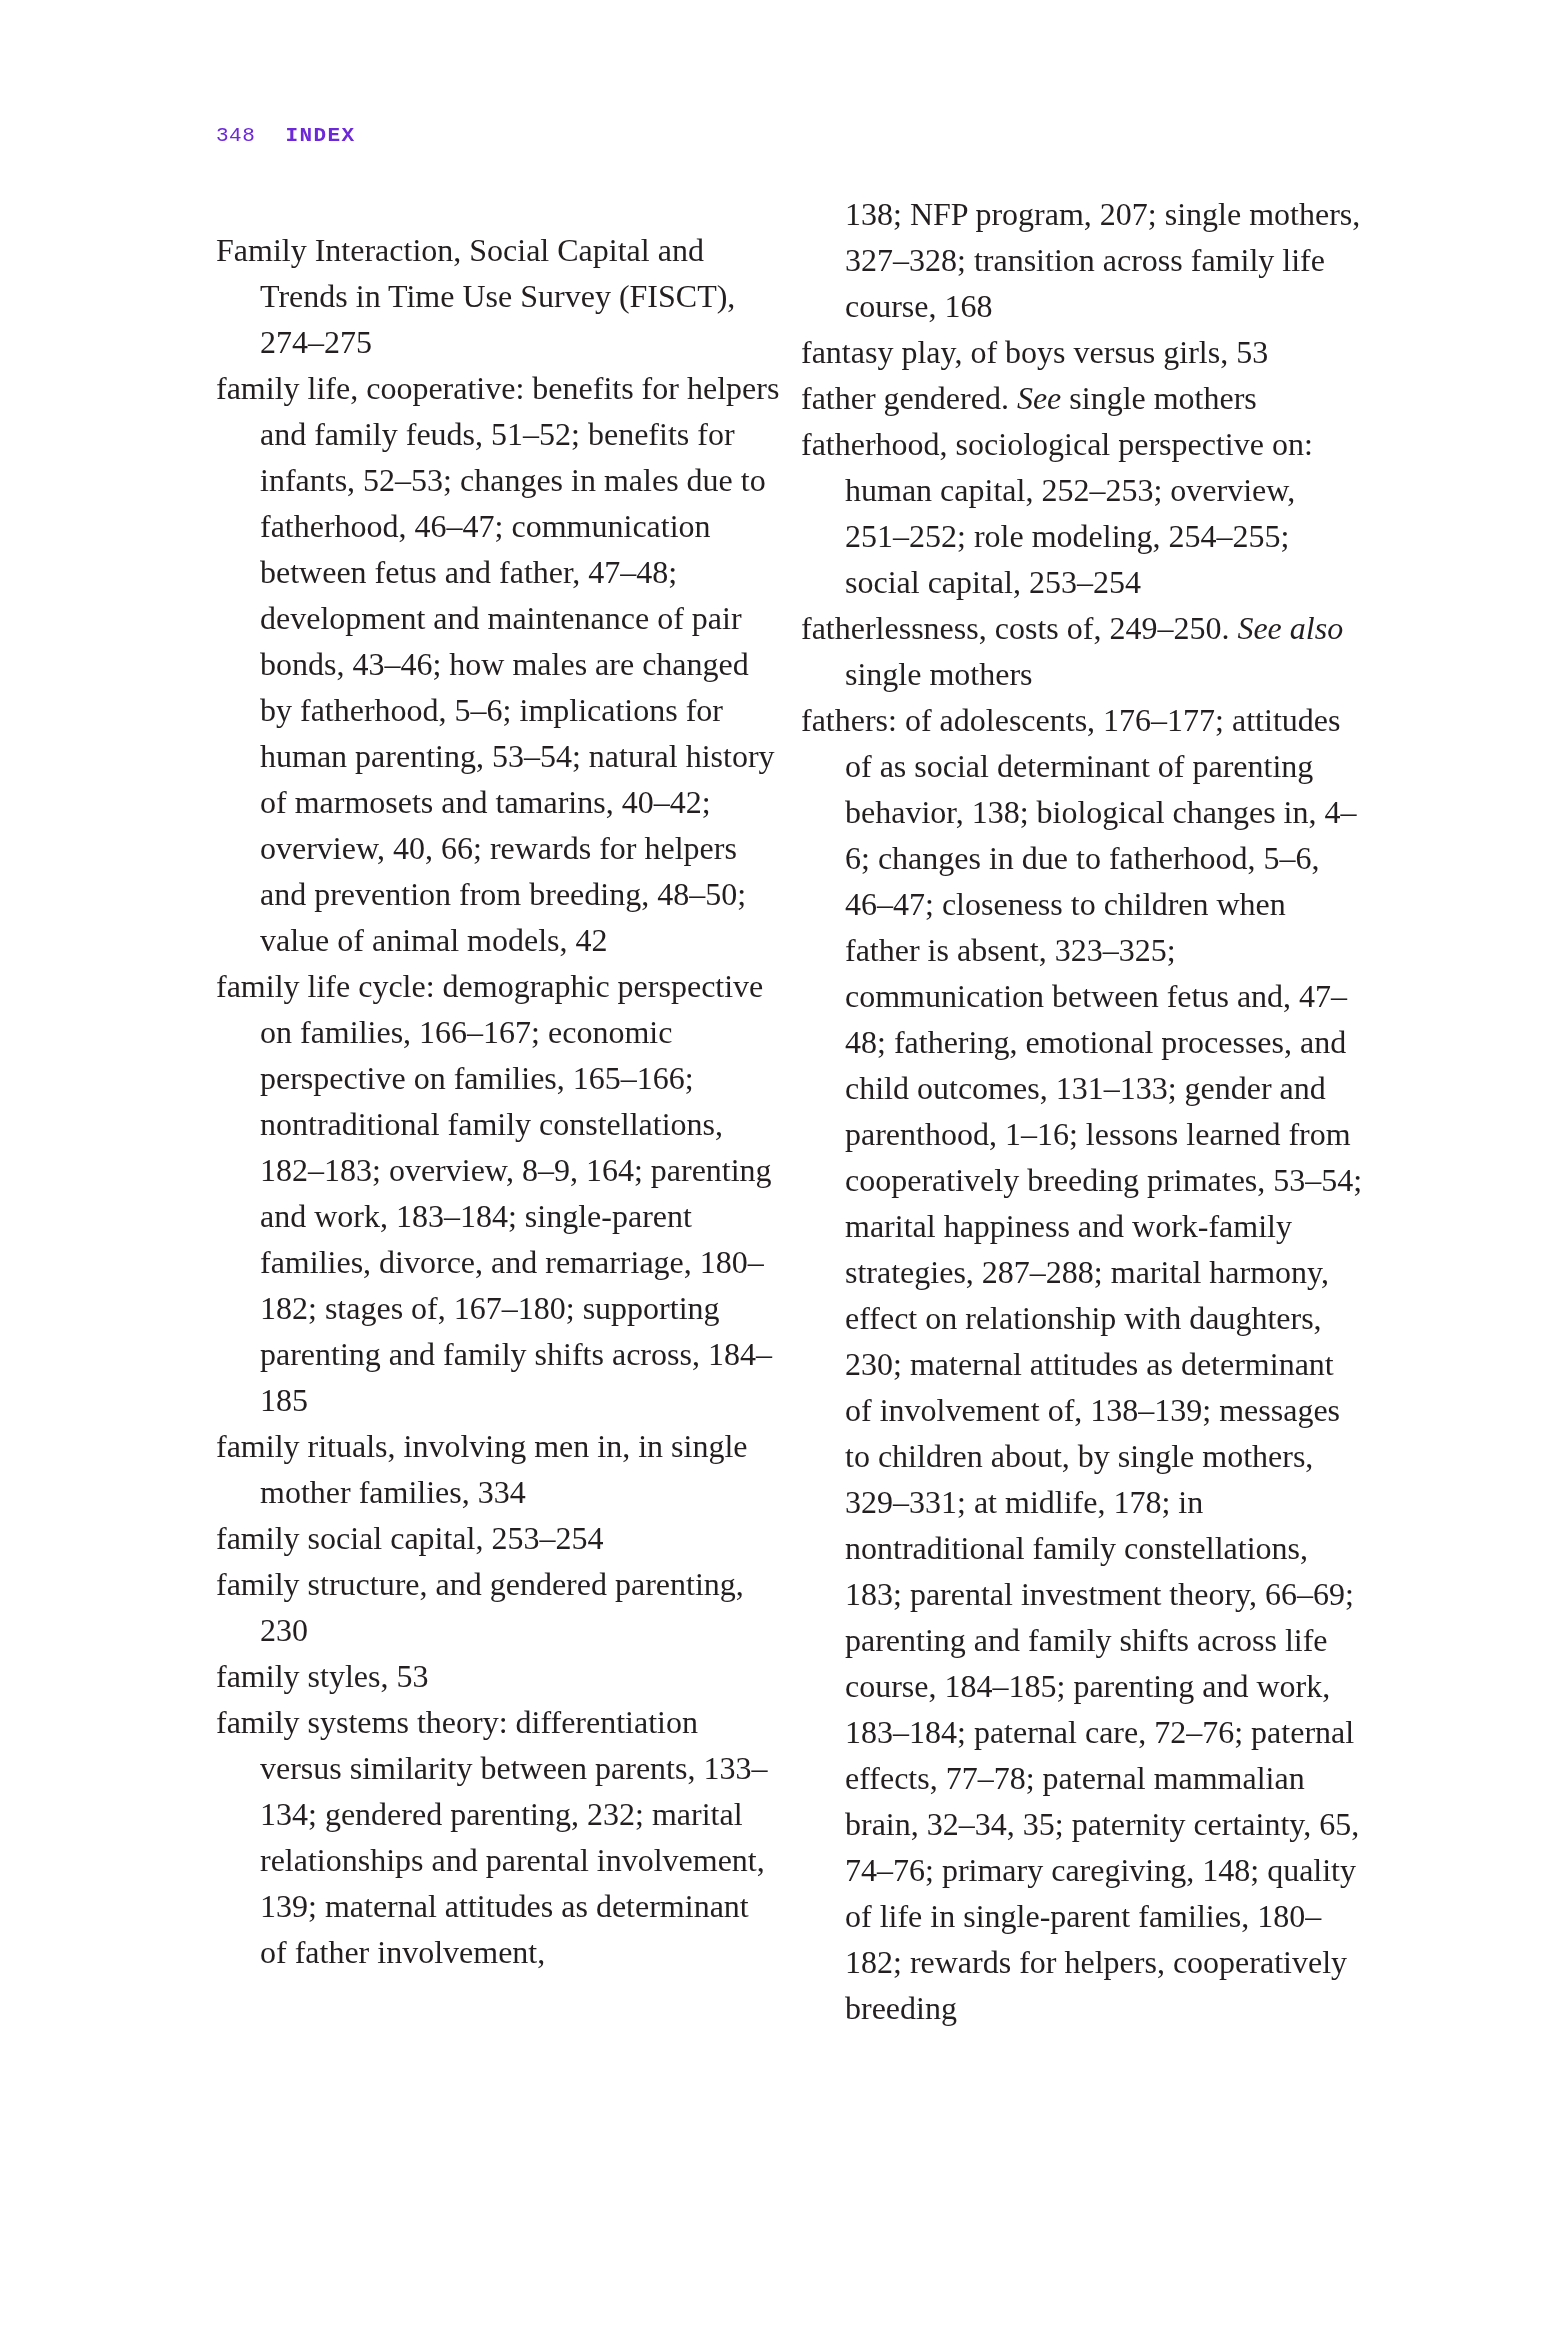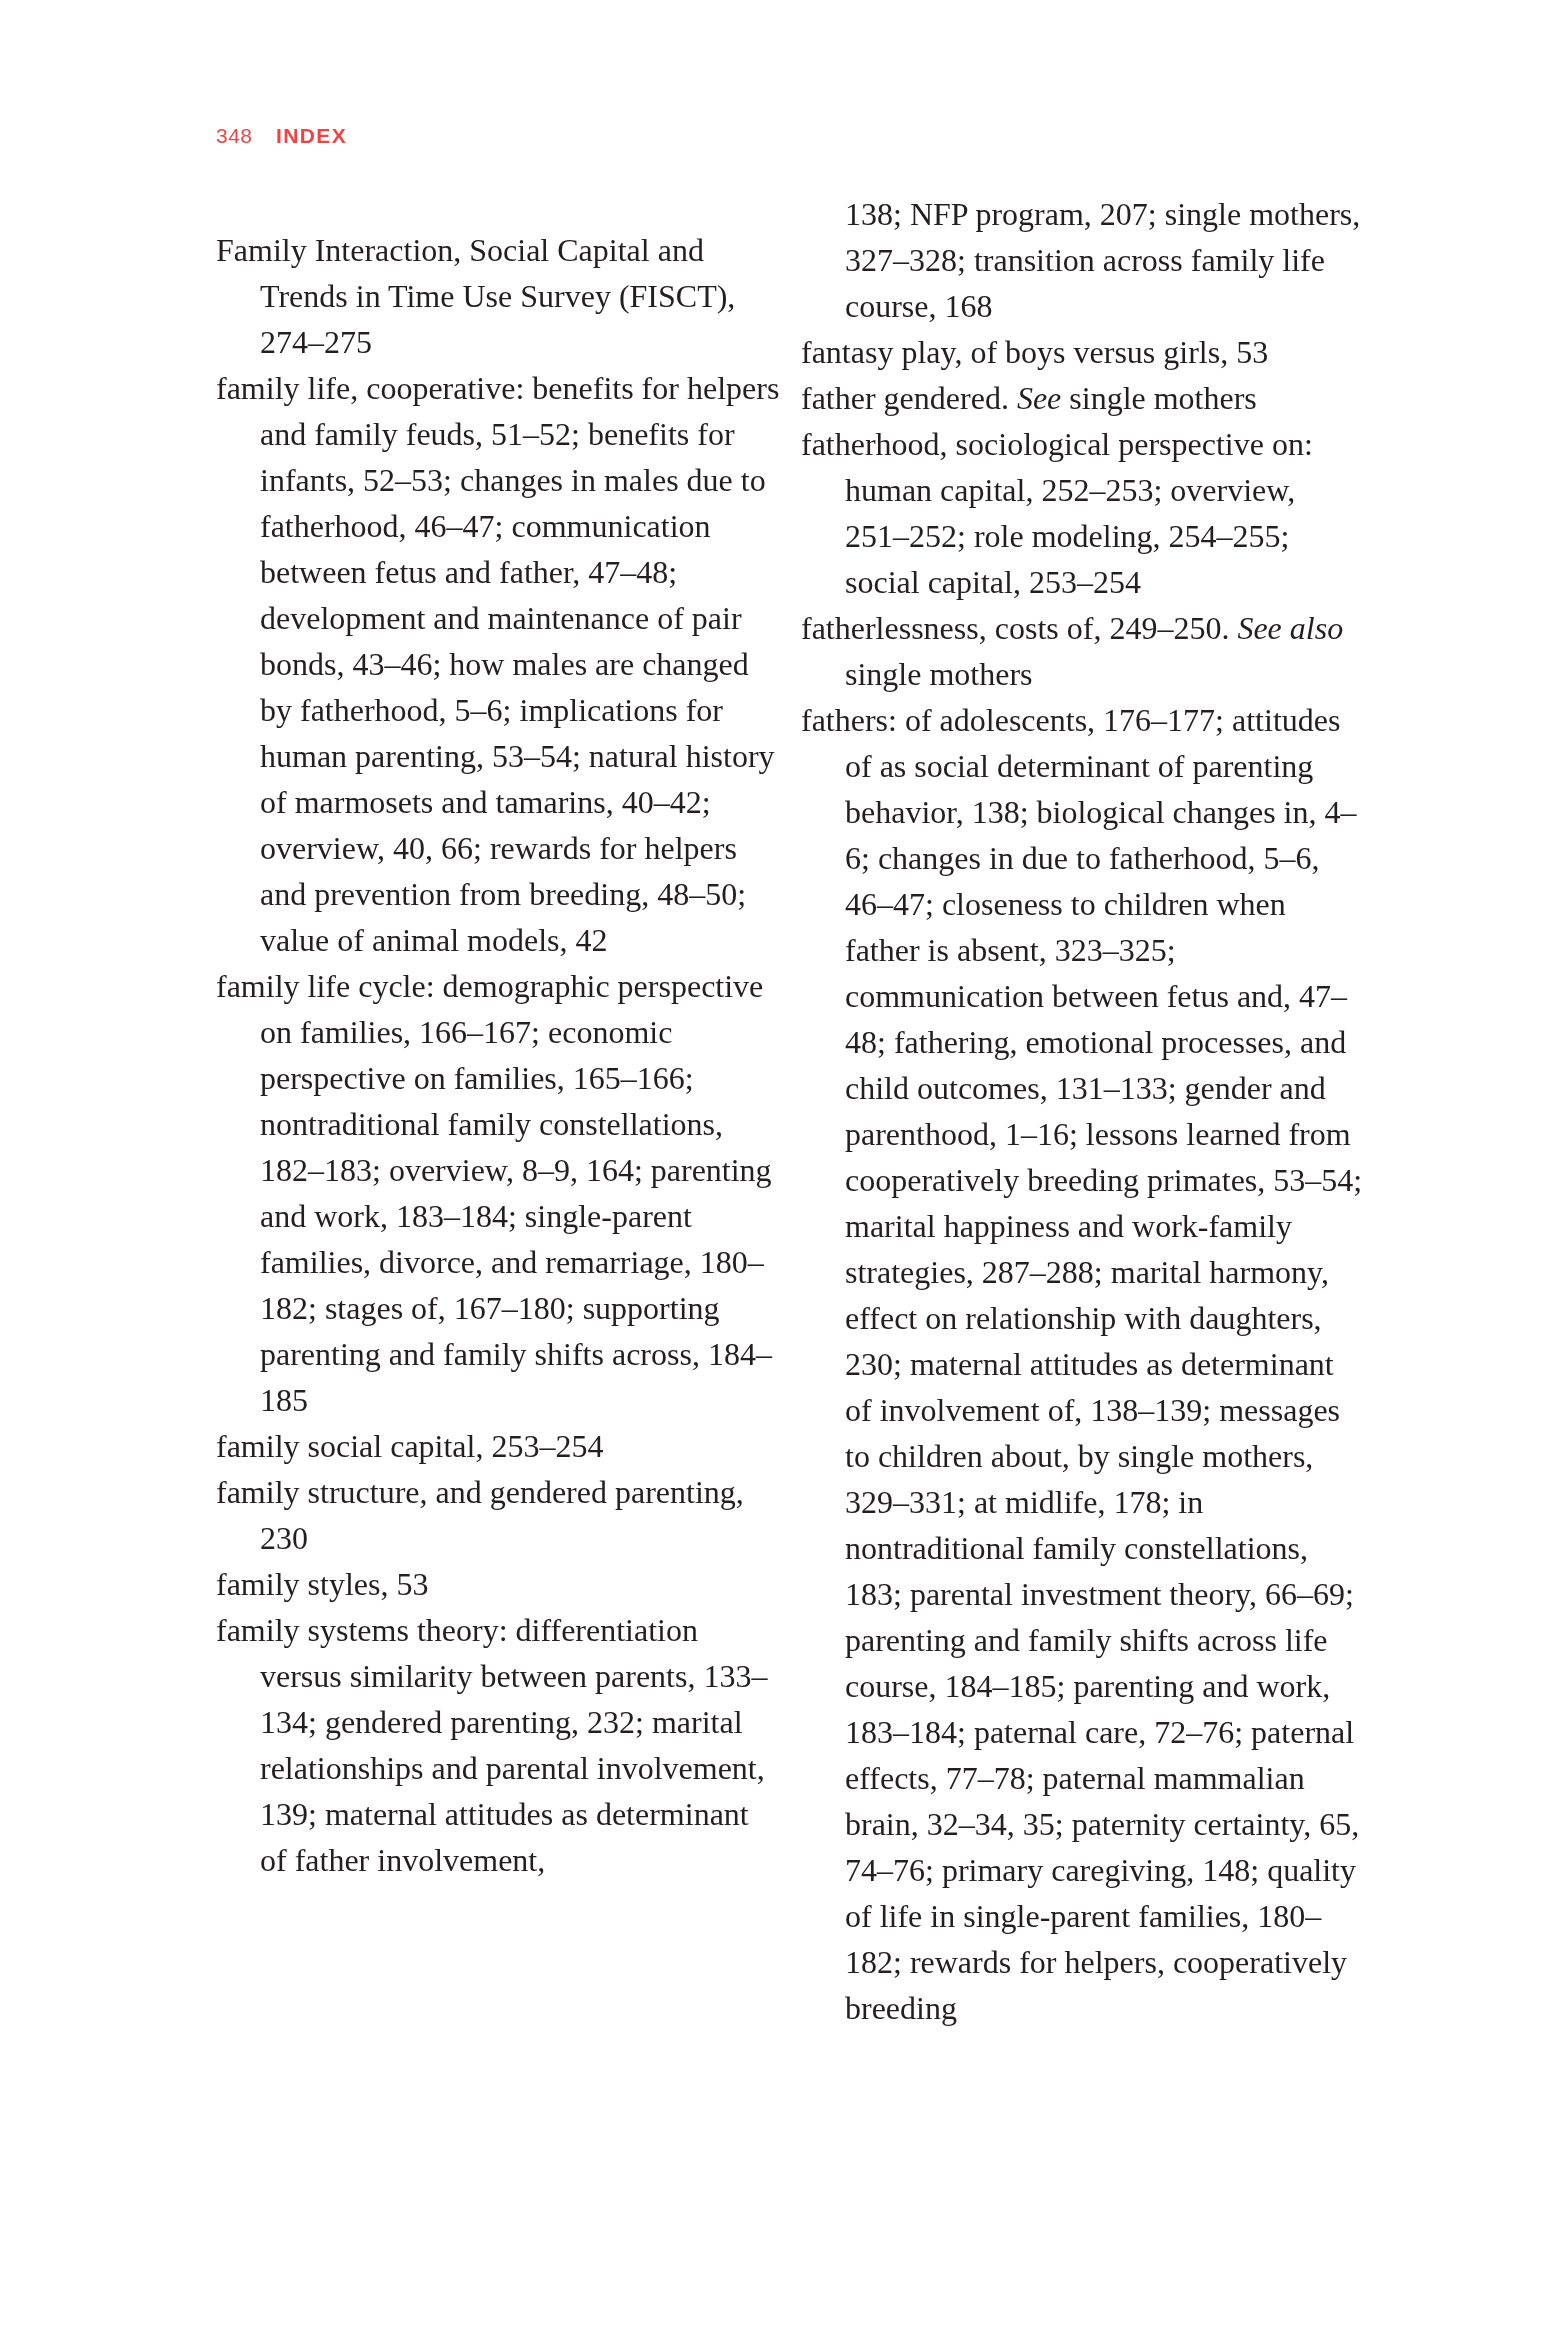--- a/index.html
+++ b/index.html
@@ -1,17 +1,17 @@
 <!DOCTYPE html>
 <html><head>
 <meta charset="utf-8">
 <style>
   html, body { margin: 0; padding: 0; background: #ffffff; }
   body { width: 1561px; height: 2341px; position: relative; overflow: hidden; color: #231f20; }
-  .running-head { position: absolute; left: 216px; top: 124px; font-family: Liberation Sans, sans-serif; font-size: 21px; letter-spacing: 0.5px; color: #ef4444; text-align: center; }
+  .running-head { position: absolute; left: 216px; top: 124px; font-family: Liberation Mono, monospace; font-size: 21px; letter-spacing: 0.5px; color: #6d28d9; text-align: center; }
   .running-head .pnum { font-weight: normal; margin-right: 17px; }
   .running-head .section { font-weight: bold; letter-spacing: 1.4px; }
   .column { position: absolute; top: 191px; width: 564px; font-family: "Liberation Serif", "DejaVu Serif", serif; font-size: 32px; line-height: 46px; }
   .col-left { left: 216px; margin-top: 36px; }
   .col-right { left: 801px; }
   .entry { padding-left: 44px; text-indent: -44px; margin: 0; }
   .entry.cont { padding-left: 44px; text-indent: 0; }
   .entry em { font-style: italic; }
 </style>
 </head>
@@ -19,20 +19,21 @@
 
 <div class="running-head">
   <span class="pnum">348</span>
   <span class="section">INDEX</span>
 </div>
 
 <div class="column col-left">
     <p class="entry"><span>Family Interaction, Social Capital and Trends in Time Use Survey (FISCT), 274–275</span></p>
     <p class="entry"><span>family life, cooperative: benefits for helpers and family feuds, 51–52; benefits for infants, 52–53; changes in males due to fatherhood, 46–47; communication between fetus and father, 47–48; development and maintenance of pair bonds, 43–46; how males are changed by fatherhood, 5–6; implications for human parenting, 53–54; natural history of marmosets and tamarins, 40–42; overview, 40, 66; rewards for helpers and prevention from breeding, 48–50; value of animal models, 42</span></p>
     <p class="entry"><span>family life cycle: demographic perspective on families, 166–167; economic perspective on families, 165–166; nontraditional family constellations, 182–183; overview, 8–9, 164; parenting and work, 183–184; single-parent families, divorce, and remarriage, 180–182; stages of, 167–180; supporting parenting and family shifts across, 184–185</span></p>
+    <p class="entry"><span>family rituals, involving men in, in single mother families, 334</span></p>
     <p class="entry"><span>family social capital, 253–254</span></p>
     <p class="entry"><span>family structure, and gendered parenting, 230</span></p>
     <p class="entry"><span>family styles, 53</span></p>
     <p class="entry"><span>family systems theory: differentiation versus similarity between parents, 133–134; gendered parenting, 232; marital relationships and parental involvement, 139; maternal attitudes as determinant of father involvement,</span></p>
   </div>
 <div class="column col-right">
     <p class="entry cont"><span>138; NFP program, 207; single mothers, 327–328; transition across family life course, 168</span></p>
     <p class="entry"><span>fantasy play, of boys versus girls, 53</span></p>
     <p class="entry"><span>father gendered. </span><em>See</em><span> single mothers</span></p>
     <p class="entry"><span>fatherhood, sociological perspective on: human capital, 252–253; overview, 251–252; role modeling, 254–255; social capital, 253–254</span></p>

